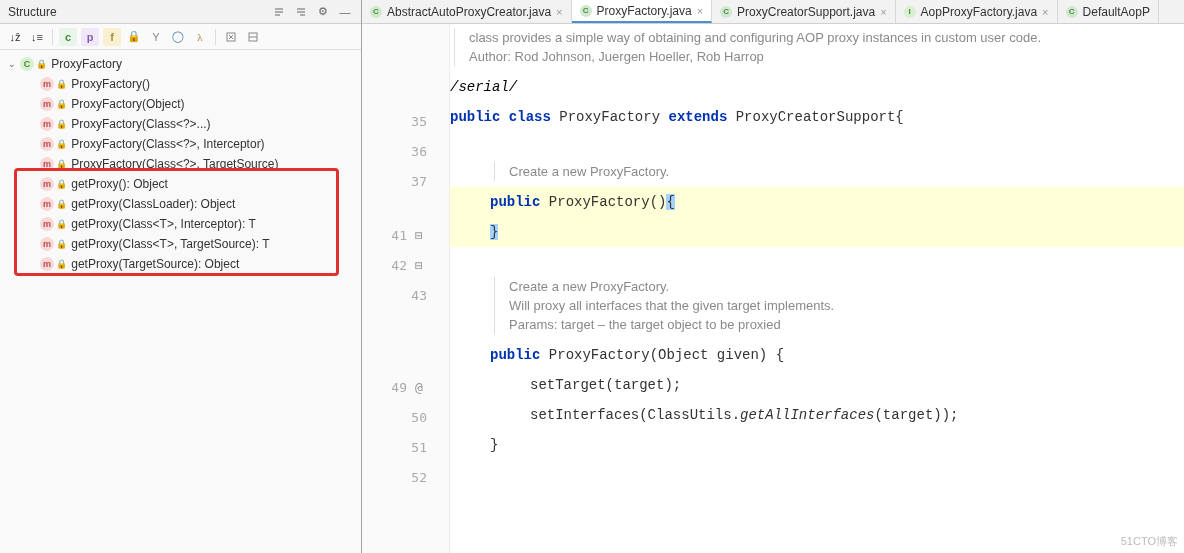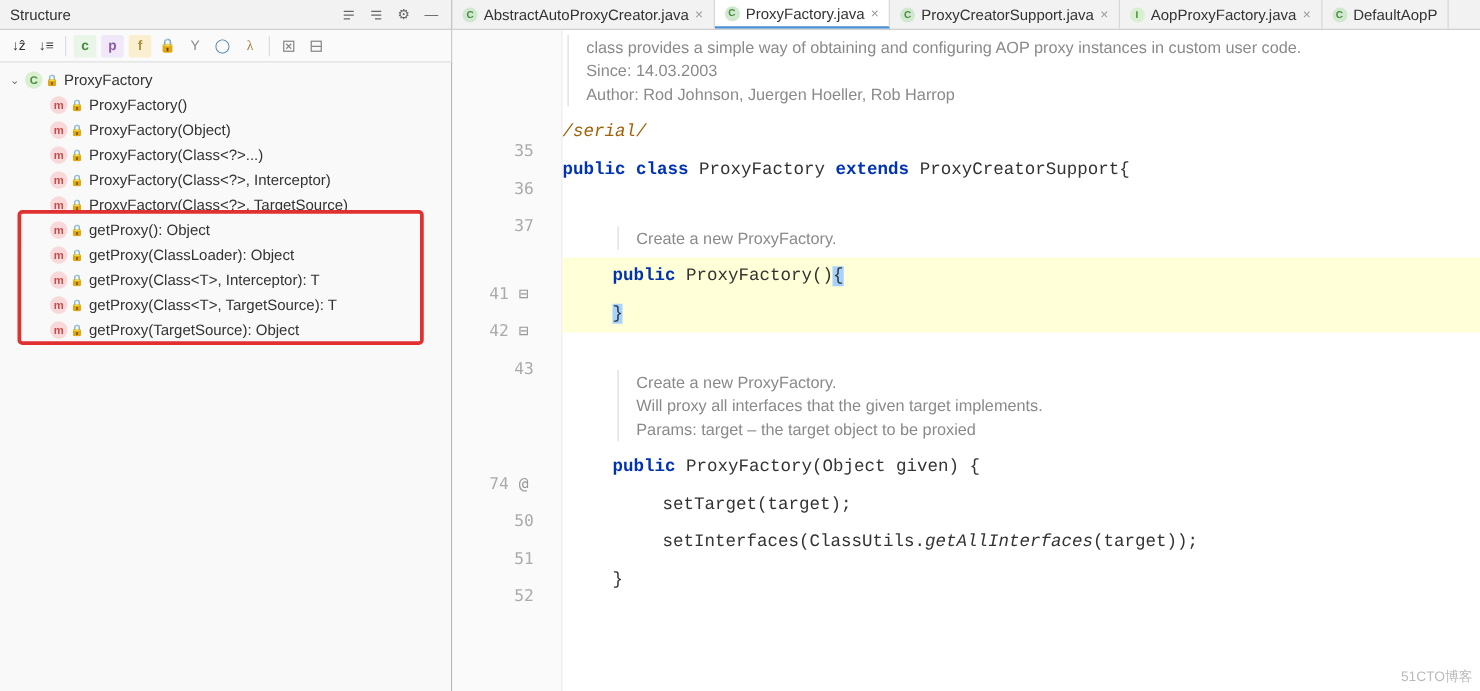--- a/index.html
+++ b/index.html
@@ -126,21 +126,21 @@
   padding-left: 14px;
   border-left: 1px solid #ddd;
   margin-left: 4px;
   margin-bottom: 6px;
 }
 .doc-block .line { height: 19px; display: flex; align-items: center; }
 .code-line { height: 30px; display: flex; align-items: center; }
 .gut-line { height: 30px; display: flex; align-items: center; justify-content: flex-end; padding-right: 22px; color: #aaa; font-size: 13px; font-family: Consolas,monospace; text-align: center;}
 .gut-ann { width: 16px; display: inline-flex; justify-content:center; color:#999; margin-left:4px;}
 .kw { color: #0033b3; font-weight: bold; }
-.com { color: #a16207; font-style: italic; }
+.com { color: #000000; font-style: italic; }
 .hl-bg { background: #ffffd8; }
 .sel-bg { background: #a6d2ff; }
 .method-call-it { font-style: italic; }
 .watermark { position:absolute; bottom:4px; right:6px; color:#bbb; font-size:11px; }
 </style>
 </head>
 <body>
 
 <div class="container">
   <div class="left-panel">
@@ -296,38 +296,37 @@
           </div>
         <div class="gut-line">
             <span>42</span>
             <span class="gut-ann">⊟</span>
           </div>
         <div class="gut-line">
             <span>43</span>
           </div>
         <div style="height:62px;"></div>
         <div class="gut-line">
-            <span>74</span>
+            <span>49</span>
             <span class="gut-ann">@</span>
           </div>
         <div class="gut-line">
             <span>50</span>
           </div>
         <div class="gut-line">
             <span>51</span>
           </div>
         <div class="gut-line">
             <span>52</span>
           </div>
       </div>
 
       <div class="code-col">
         <div class="doc-block">
           <div class="line">class provides a simple way of obtaining and configuring AOP proxy instances in custom user code.</div>
-          <div class="line">Since:   14.03.2003</div>
           <div class="line">Author: Rod Johnson, Juergen Hoeller, Rob Harrop</div>
         </div>
         <div class="code-line">
             <span class="com">/serial/</span>
           </div>
         <div class="code-line">
           <span class="kw">public</span>&nbsp;
           <span class="kw">class</span>&nbsp;
           <span>ProxyFactory</span>&nbsp;
           <span class="kw">extends</span>&nbsp;

